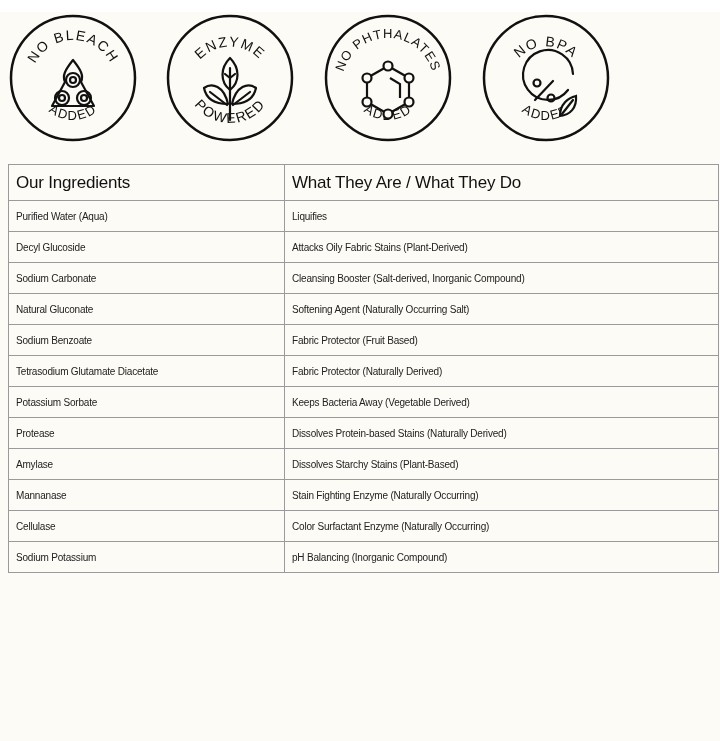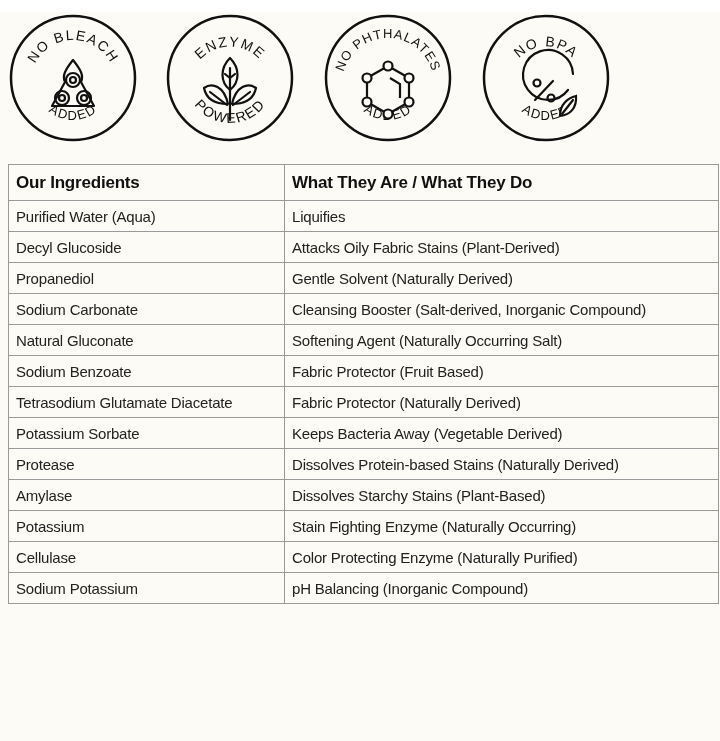--- a/index.html
+++ b/index.html
@@ -16,27 +16,27 @@
     .badge svg { width: 132px; height: 132px; display: block; }
     table.ing {
       position: absolute; left: 8px; top: 164px;
       width: 711px; border-collapse: collapse;
       background: #fcfbf5;
     }
     table.ing th, table.ing td {
       border: 1.5px solid #9a9a9a;
       text-align: left;
       padding: 0 0 0 7px;
-      font-size: 15px;
+      font-size: 10px;
       letter-spacing: -0.2px;
       white-space: nowrap;
       color: #222;
     }
     table.ing th {
-      height: 35px; font-size: 17px; font-weight: bold; color: #111; margin-top: 18px;
+      height: 35px; font-size: 17px; font-weight: normal; color: #111; margin-top: 18px;
     }
     table.ing td { height: 30px; }
     table.ing col.c1 { width: 276px; }
   </style>
 </head>
 <body>
 
 <div class="topband"></div>
 
 <div class="badges">
@@ -156,24 +156,20 @@
   <tbody>
     <tr>
         <td>Purified Water (Aqua)</td>
         <td>Liquifies</td>
       </tr>
     <tr>
         <td>Decyl Glucoside</td>
         <td>Attacks Oily Fabric Stains (Plant-Derived)</td>
       </tr>
     <tr>
-        <td>Propanediol</td>
-        <td>Gentle Solvent (Naturally Derived)</td>
-      </tr>
-    <tr>
         <td>Sodium Carbonate</td>
         <td>Cleansing Booster (Salt-derived, Inorganic Compound)</td>
       </tr>
     <tr>
         <td>Natural Gluconate</td>
         <td>Softening Agent (Naturally Occurring Salt)</td>
       </tr>
     <tr>
         <td>Sodium Benzoate</td>
         <td>Fabric Protector (Fruit Based)</td>
@@ -188,25 +184,25 @@
       </tr>
     <tr>
         <td>Protease</td>
         <td>Dissolves Protein-based Stains (Naturally Derived)</td>
       </tr>
     <tr>
         <td>Amylase</td>
         <td>Dissolves Starchy Stains (Plant-Based)</td>
       </tr>
     <tr>
-        <td>Potassium</td>
+        <td>Mannanase</td>
         <td>Stain Fighting Enzyme (Naturally Occurring)</td>
       </tr>
     <tr>
         <td>Cellulase</td>
-        <td>Color Protecting Enzyme (Naturally Purified)</td>
+        <td>Color Surfactant Enzyme (Naturally Occurring)</td>
       </tr>
     <tr>
         <td>Sodium Potassium</td>
         <td>pH Balancing (Inorganic Compound)</td>
       </tr>
   </tbody>
 </table>
 
 </body></html>

